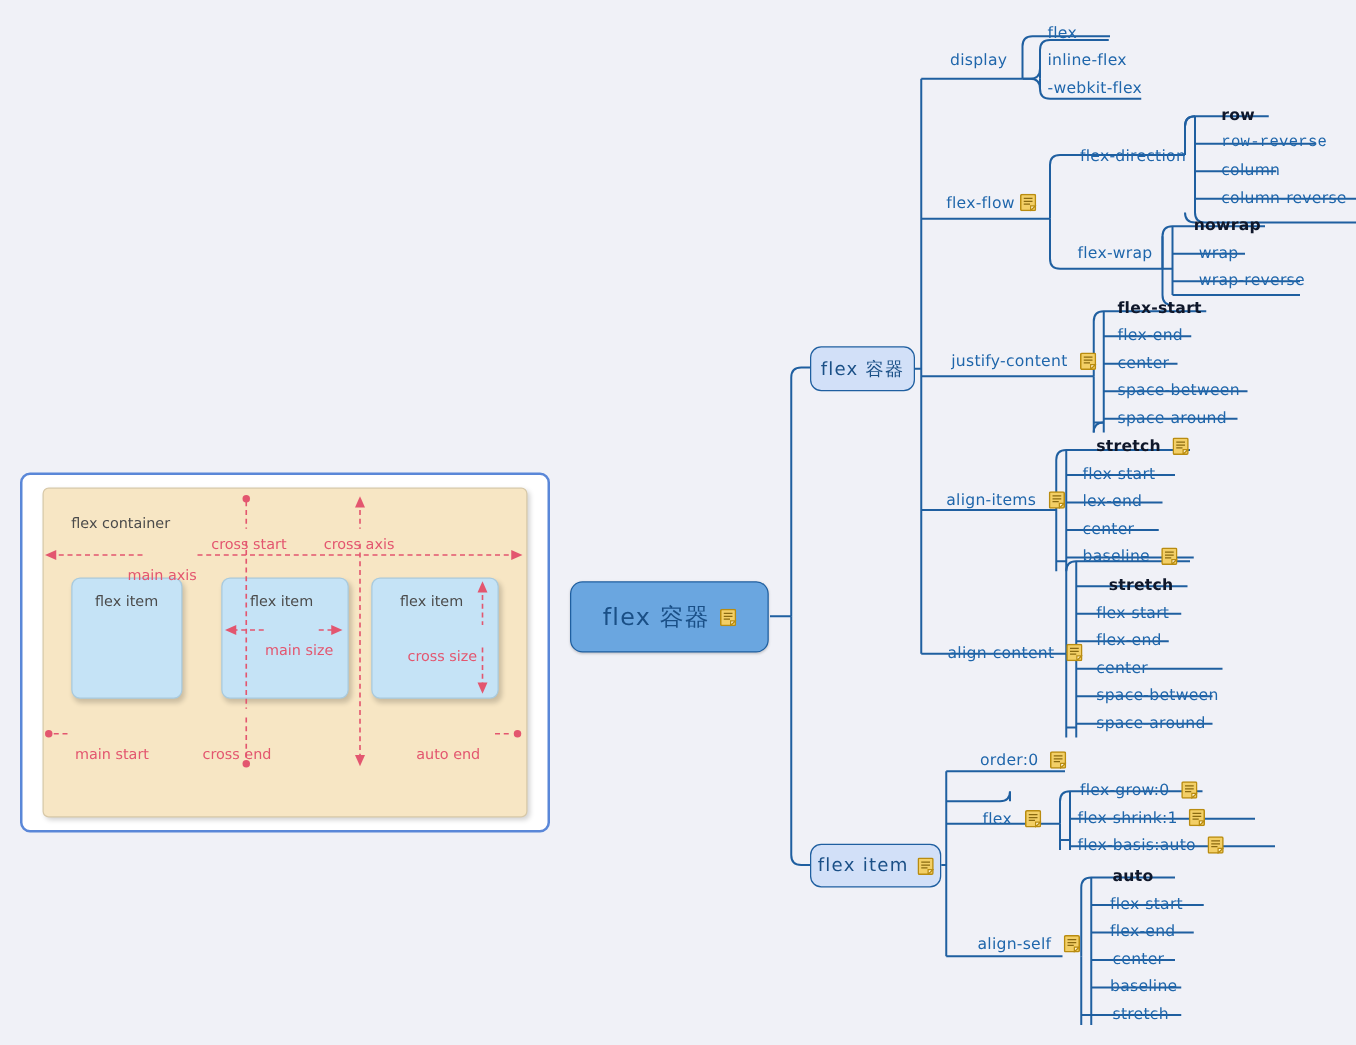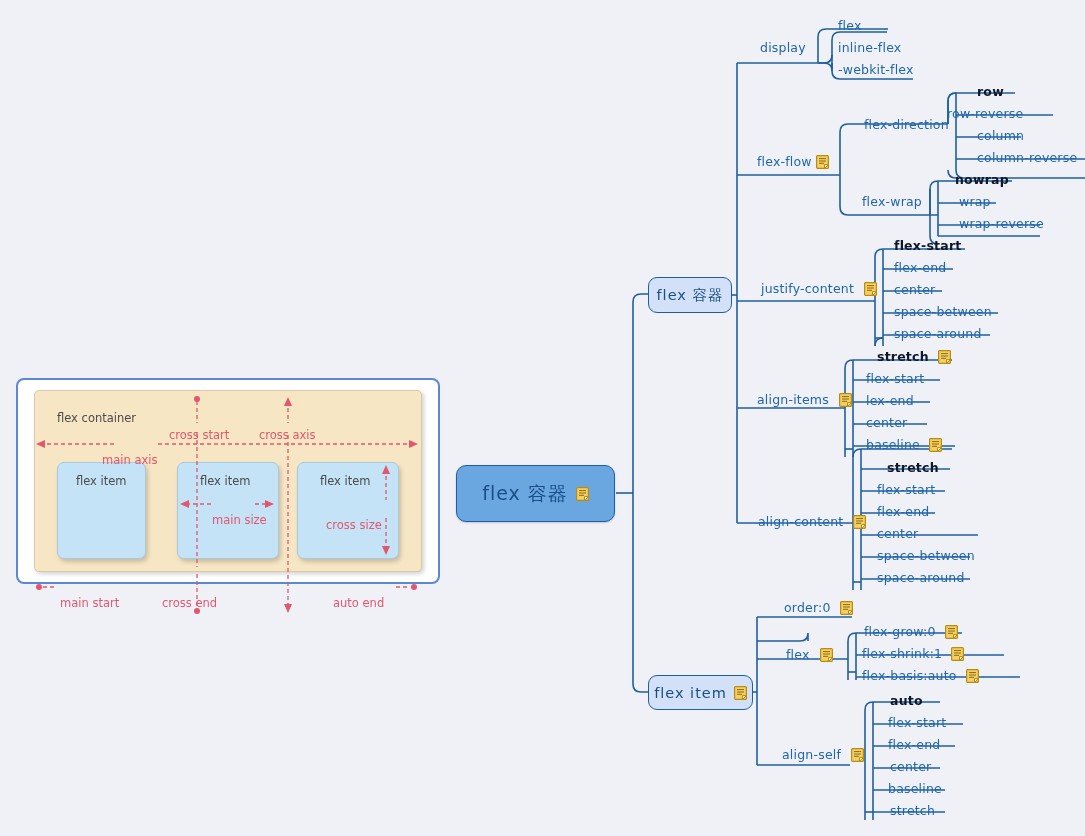--- a/index.html
+++ b/index.html
@@ -30,21 +30,21 @@
     letter-spacing:.2px;line-height:14px;
   }
   .leaf.bold{color:#0f172a;font-weight:bold;}
   .leaf-row{position:absolute;white-space:nowrap;display:flex;align-items:center;gap:4px;}
 
   
   .note-ico{display:inline-block;width:13px;height:14px;position:relative;vertical-align:-2px;flex:0 0 auto;}
   .note-ico svg{display:block;}
 
   
-  #fig{position:absolute;left:16px;top:378px;width:424px;height:206px;}
+  #fig{position:absolute;left:16px;top:378px;width:424px;height:288px;}
   #fig .outer{position:absolute;inset:0;border:2px solid #5a87d8;border-radius:8px;background:#ffffff;}
   #fig .inner{position:absolute;left:18px;top:12px;right:18px;bottom:12px;
               background:#f7e6c4;border:1px solid #d8c9a8;border-radius:5px;
               box-shadow:2px 2px 4px rgba(0,0,0,.18);}
   #fig .fitem{position:absolute;background:#c5e3f6;border:1px solid #a8cade;border-radius:7px;
               box-shadow:2px 3px 4px rgba(0,0,0,.18);}
   #fig .rlbl{position:absolute;font-size:11.5px;color:#e3566f;white-space:nowrap;margin-top:15px;}
   #fig .ilbl{position:absolute;font-size:11.5px;color:#4b4b4b;white-space:nowrap;}
   #fig svg.ann{position:absolute;left:0;top:0;width:424px;height:250px;}
 </style>
@@ -256,21 +256,21 @@
           </g>
         </svg>
       </span>
   </div>
 
   <div class="leaf" style="left:838px;top:19px;">flex</div>
   <div class="leaf" style="left:838px;top:41px;">inline-flex</div>
   <div class="leaf" style="left:838px;top:63px;">-webkit-flex</div>
 
   <div class="leaf bold" style="left:977px;top:85px;">row</div>
-  <div class="leaf" style="left:947px;top:107px;">row-reverse</div>
+  <div class="leaf" style="left:977px;top:107px;font-family:Liberation Mono, monospace;">row-reverse</div>
   <div class="leaf" style="left:977px;top:129px;">column</div>
   <div class="leaf" style="left:977px;top:151px;">column-reverse</div>
 
   <div class="leaf bold" style="left:955px;top:173px;">nowrap</div>
   <div class="leaf" style="left:959px;top:195px;text-align:right;">wrap</div>
   <div class="leaf" style="left:959px;top:217px;">wrap-reverse</div>
 
   <div class="leaf bold" style="left:894px;top:239px;">flex-start</div>
   <div class="leaf" style="left:894px;top:261px;">flex-end</div>
   <div class="leaf" style="left:894px;top:283px;">center</div>

